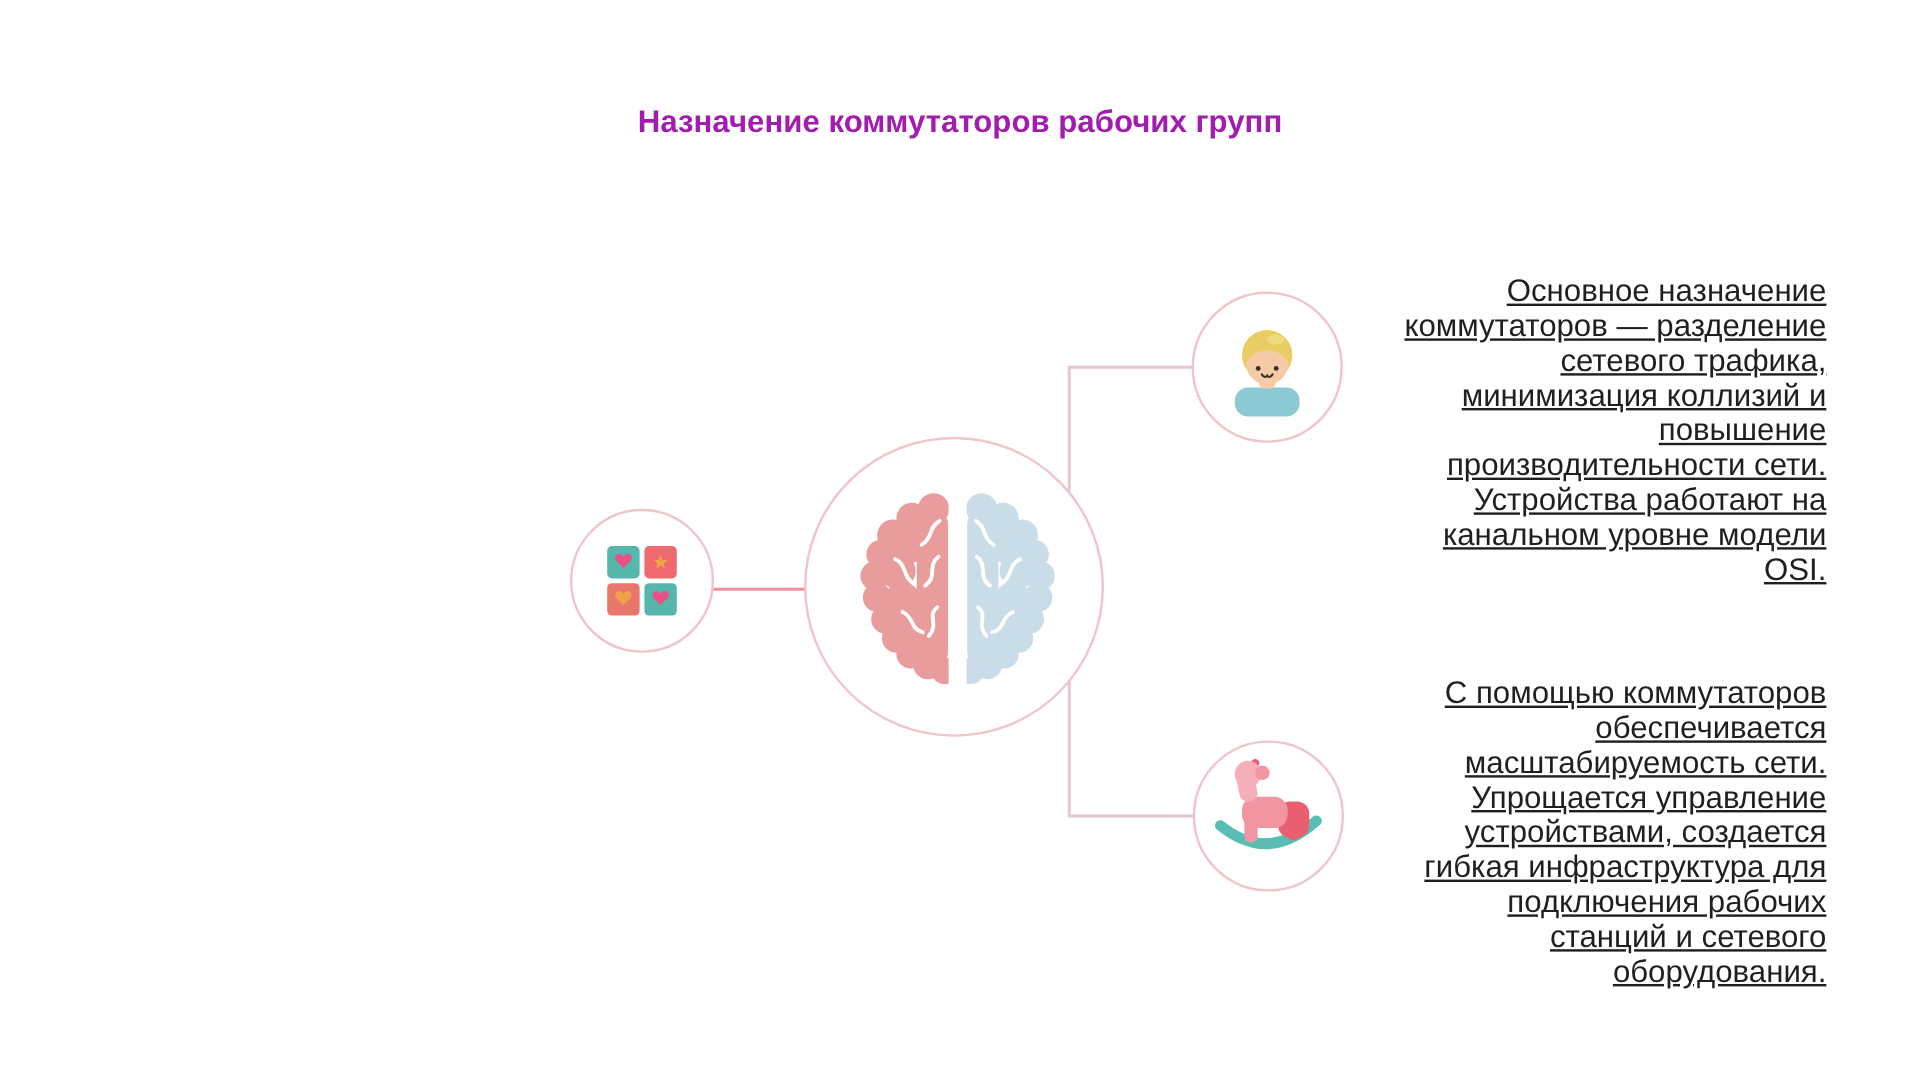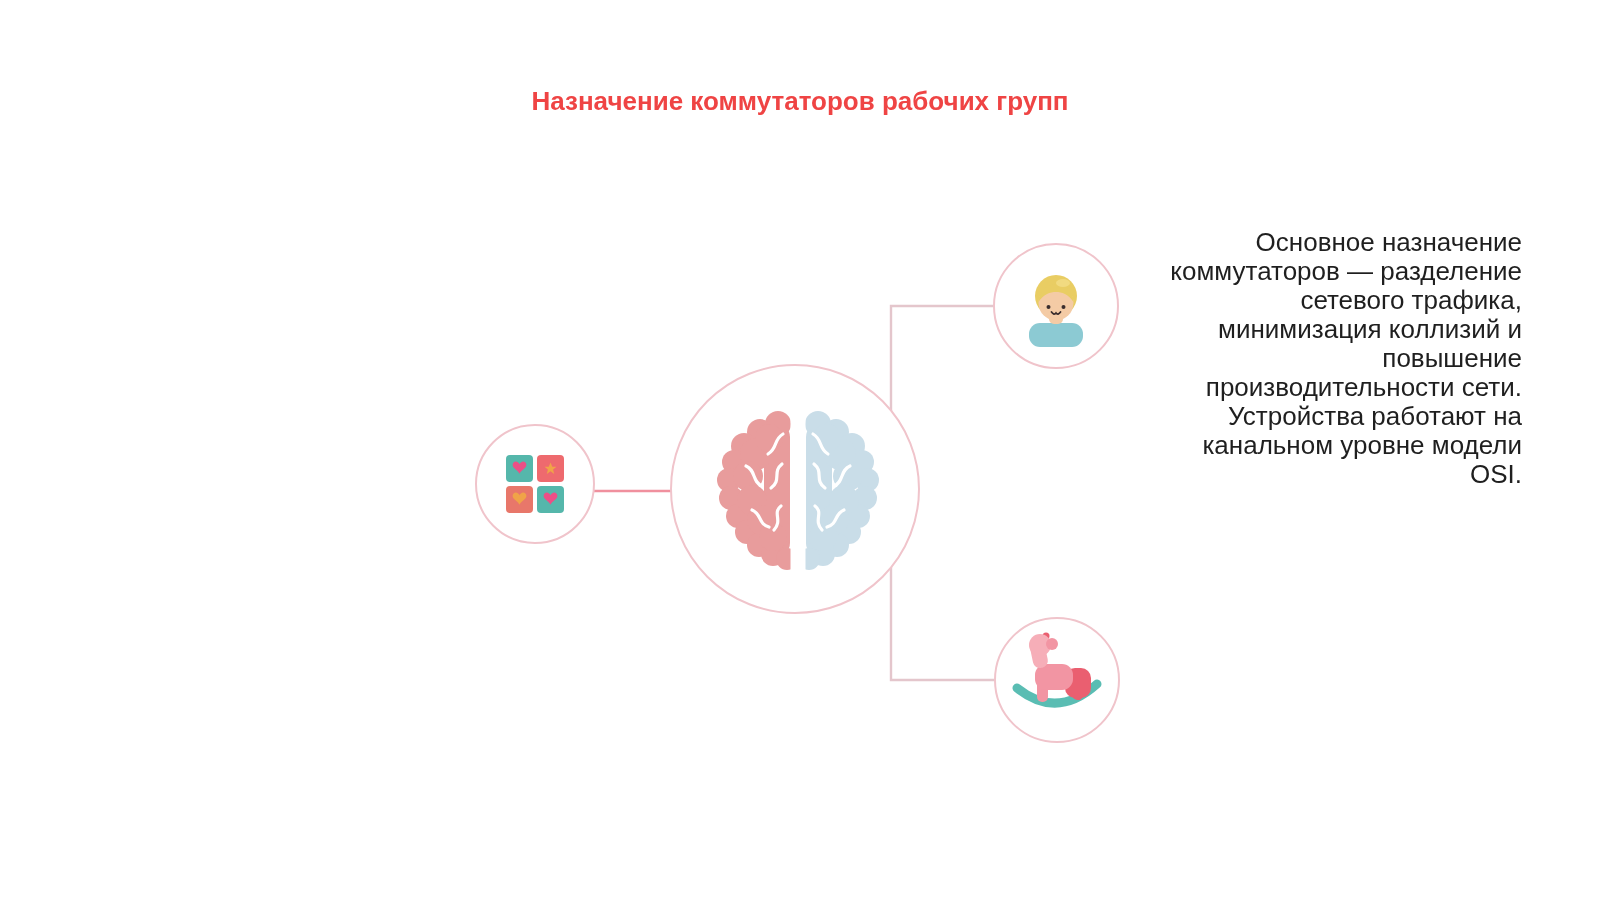--- a/index.html
+++ b/index.html
@@ -2,23 +2,23 @@
 <html style="--text: #1f1f1f; --circle-border: #f0c4cb; --connector-left: #f0909e; --connector-right: #e4c6cc; --brain-left: #e89c9c; --brain-right: #c9dde8; --card-teal: #55b7ab; --card-coral: #ee6a6e; --heart-pink: #ec4f86; --star-orange: #f0a348; --hair-blond: #e9cd63; --skin: #f4cba5; --shirt-teal: #8ccad3; --horse-pink: #f295a3; --horse-red: #ea5f70; --rocker-teal: #5abdb3;"><head>
 <meta charset="utf-8">
 <style>
   html,body{margin:0;padding:0;background:#fff;}
   .canvas{
     position:relative;width:1600px;height:900px;background:#fff;overflow:hidden;
     font-family:"Liberation Sans",sans-serif;color:var(--text,#1f1f1f);
   }
   .page-title{
     position:absolute;top:86px;left:0;width:100%;margin:0;
-    text-align:center;font-size:26px;font-weight:700;color:#ef4444;
+    text-align:center;font-size:26px;font-weight:700;color:#a21caf;
   }
-  .desc{position:absolute;margin:0;font-size:26px;}
+  .desc{position:absolute;margin:0;font-size:26px;text-decoration:underline;}
   .desc.left{left:43px;top:377px;width:384px;line-height:31px;text-align:left;}
   .desc.rtop{right:78px;top:228px;width:368px;line-height:29px;text-align:right;}
   .desc.rbot{right:78px;top:563px;width:368px;line-height:29px;text-align:right;}
 
   svg.diagram{position:absolute;left:0;top:0;width:1600px;height:900px;}
   .connector{fill:none;}
   .connector.cl{stroke:var(--connector-left,#f0909e);stroke-width:2.6;}
   .connector.cr{stroke:var(--connector-right,#e4c6cc);stroke-width:2.4;}
   .node{fill:#fff;stroke:var(--circle-border,#f0c4cb);stroke-width:2;}
   .bl{fill:var(--brain-left,#e89c9c);}
@@ -40,20 +40,21 @@
   .rocker{fill:none;stroke:var(--rocker-teal,#5abdb3);stroke-width:9;stroke-linecap:round;}
 </style>
 </head>
 <body>
 
 <div class="canvas">
 
   <h1 class="page-title">Назначение коммутаторов рабочих групп</h1>
 
   <p class="desc rtop">Основное назначение коммутаторов — разделение сетевого трафика, минимизация коллизий и повышение производительности сети. Устройства работают на канальном уровне модели OSI.</p>
+  <p class="desc rbot">С помощью коммутаторов обеспечивается масштабируемость сети. Упрощается управление устройствами, создается гибкая инфраструктура для подключения рабочих станций и сетевого оборудования.</p>
 
   <svg class="diagram" viewBox="0 0 1600 900">
 
     <polyline class="connector cr" points="1000,306 891,306 891,680 1002,680"></polyline>
     <line class="connector cl" x1="535" y1="491" x2="795" y2="491"></line>
 
     <circle class="node" cx="795" cy="489" r="124"></circle>
     <circle class="node" cx="535" cy="484" r="59"></circle>
     <circle class="node" cx="1056" cy="306" r="62"></circle>
     <circle class="node" cx="1057" cy="680" r="62"></circle>

